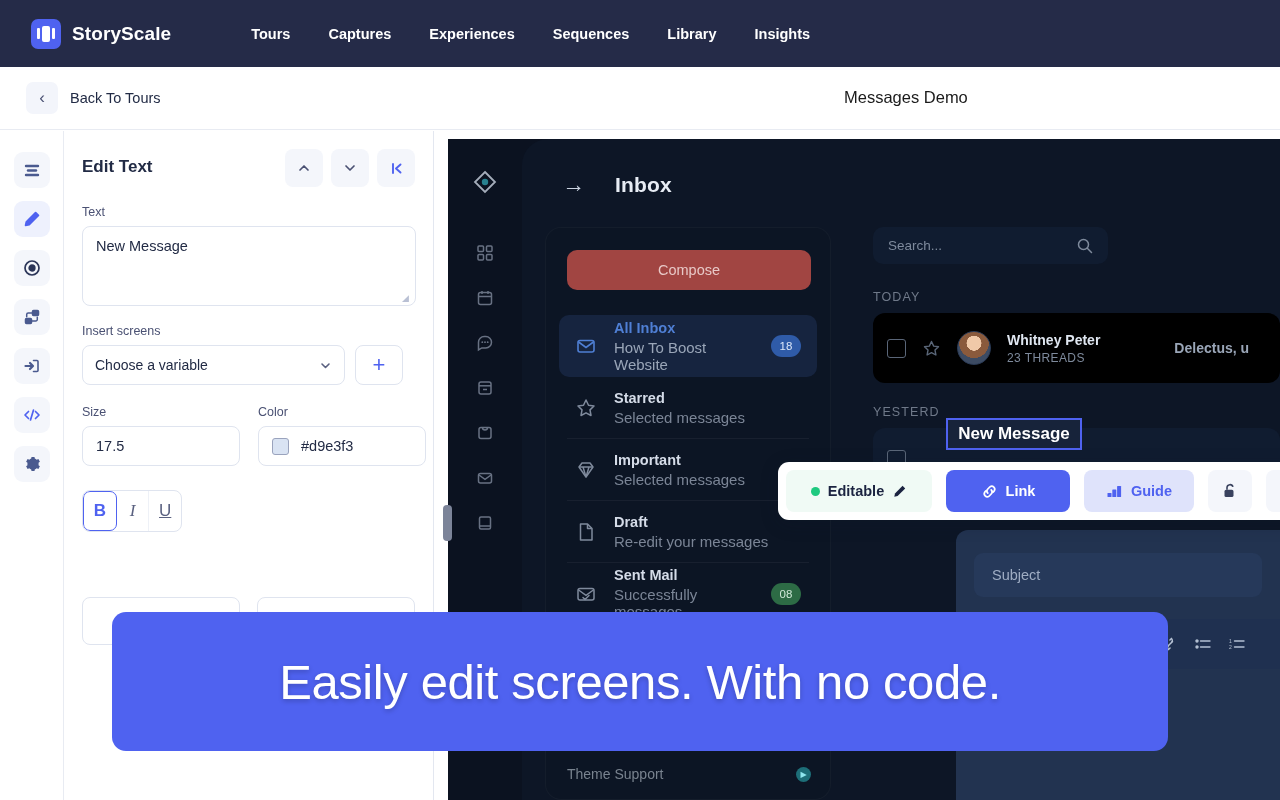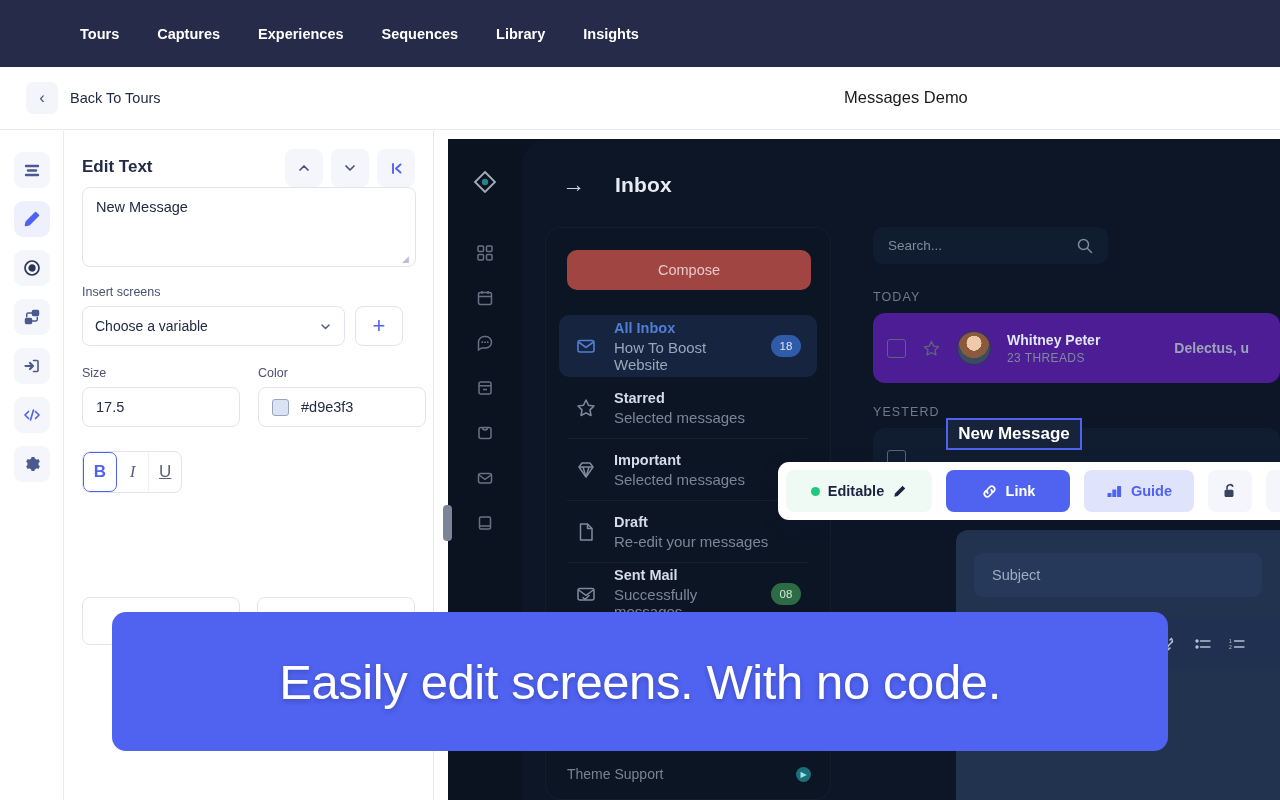--- a/index.html
+++ b/index.html
@@ -207,21 +207,21 @@
 
   
   .msgs { position:absolute; left:425px; top:88px; width:407px; height:573px; }
   .search-box {
     width:235px; height:37px; border-radius:10px; background:#101c30;
     display:flex; align-items:center; justify-content:space-between;
     padding:0 15px; color:#7e8a9c; font-size:13.5px; cursor:text;
   }
   .today-label { color:#6f7989; font-size:12.5px; letter-spacing:1.1px; margin:26px 0 9px 0; }
   .msg-row {
-    height:70px; background:#4c1d95; border-radius:12px;
+    height:70px; background:#000000; border-radius:12px;
     display:flex; align-items:center; padding:0 14px; gap:16px; cursor:pointer;
   }
   .chk {
     width:19px; height:19px; border:1.5px solid #5a6678; border-radius:3px; flex:none;
   }
   .star-ic { color:#5a6678; flex:none; display:flex; }
   .avatar {
     width:34px; height:34px; border-radius:50%; flex:none;
     background: radial-gradient(circle at 50% 35%, #f0c9a8 0 28%, #8a5a3c 29% 56%, #3c4b63 57% 100%);
     border:1px solid #2a3a55;
@@ -292,20 +292,28 @@
     color:#ffffff; font-size:49px; font-weight:normal; letter-spacing:-0.4px;
     text-shadow: 0 2px 5px rgba(0,0,0,.22);
   }
 </style>
 </head>
 <body>
 
 <div id="app">
 
   <div class="topnav">
+    <div class="brand">
+      <div class="brand-logo">
+        <i class="bl1"></i>
+          <i class="bl2"></i>
+          <i class="bl3"></i>
+      </div>
+      <span class="brand-name">StoryScale</span>
+    </div>
     <div class="navlinks">
       <span class="navlink">Tours</span>
       <span class="navlink">Captures</span>
       <span class="navlink">Experiences</span>
       <span class="navlink">Sequences</span>
       <span class="navlink">Library</span>
       <span class="navlink">Insights</span>
     </div>
   </div>
 
@@ -381,20 +389,21 @@
         </div>
         <div class="pbtn accent">
           <svg width="15" height="15" viewBox="0 0 15 15" fill="none" stroke="#4f62f0" stroke-width="1.9" stroke-linecap="round" stroke-linejoin="round">
               <line x1="4" y1="3" x2="4" y2="12"></line>
               <path d="M11.5 3.5L7 7.5l4.5 4"></path>
             </svg>
         </div>
       </div>
     </div>
 
+    <div class="field-label">Text</div>
     <div class="textarea">
       <span>New Message</span>
       <span class="resize-grip">◢</span>
     </div>
 
     <div class="field-label">Insert screens</div>
     <div class="row-inline">
       <div class="select-box">
         <span>Choose a variable</span>
         <svg class="chev" width="13" height="13" viewBox="0 0 13 13" fill="none" stroke="#5a6180" stroke-width="1.6" stroke-linecap="round" stroke-linejoin="round">

